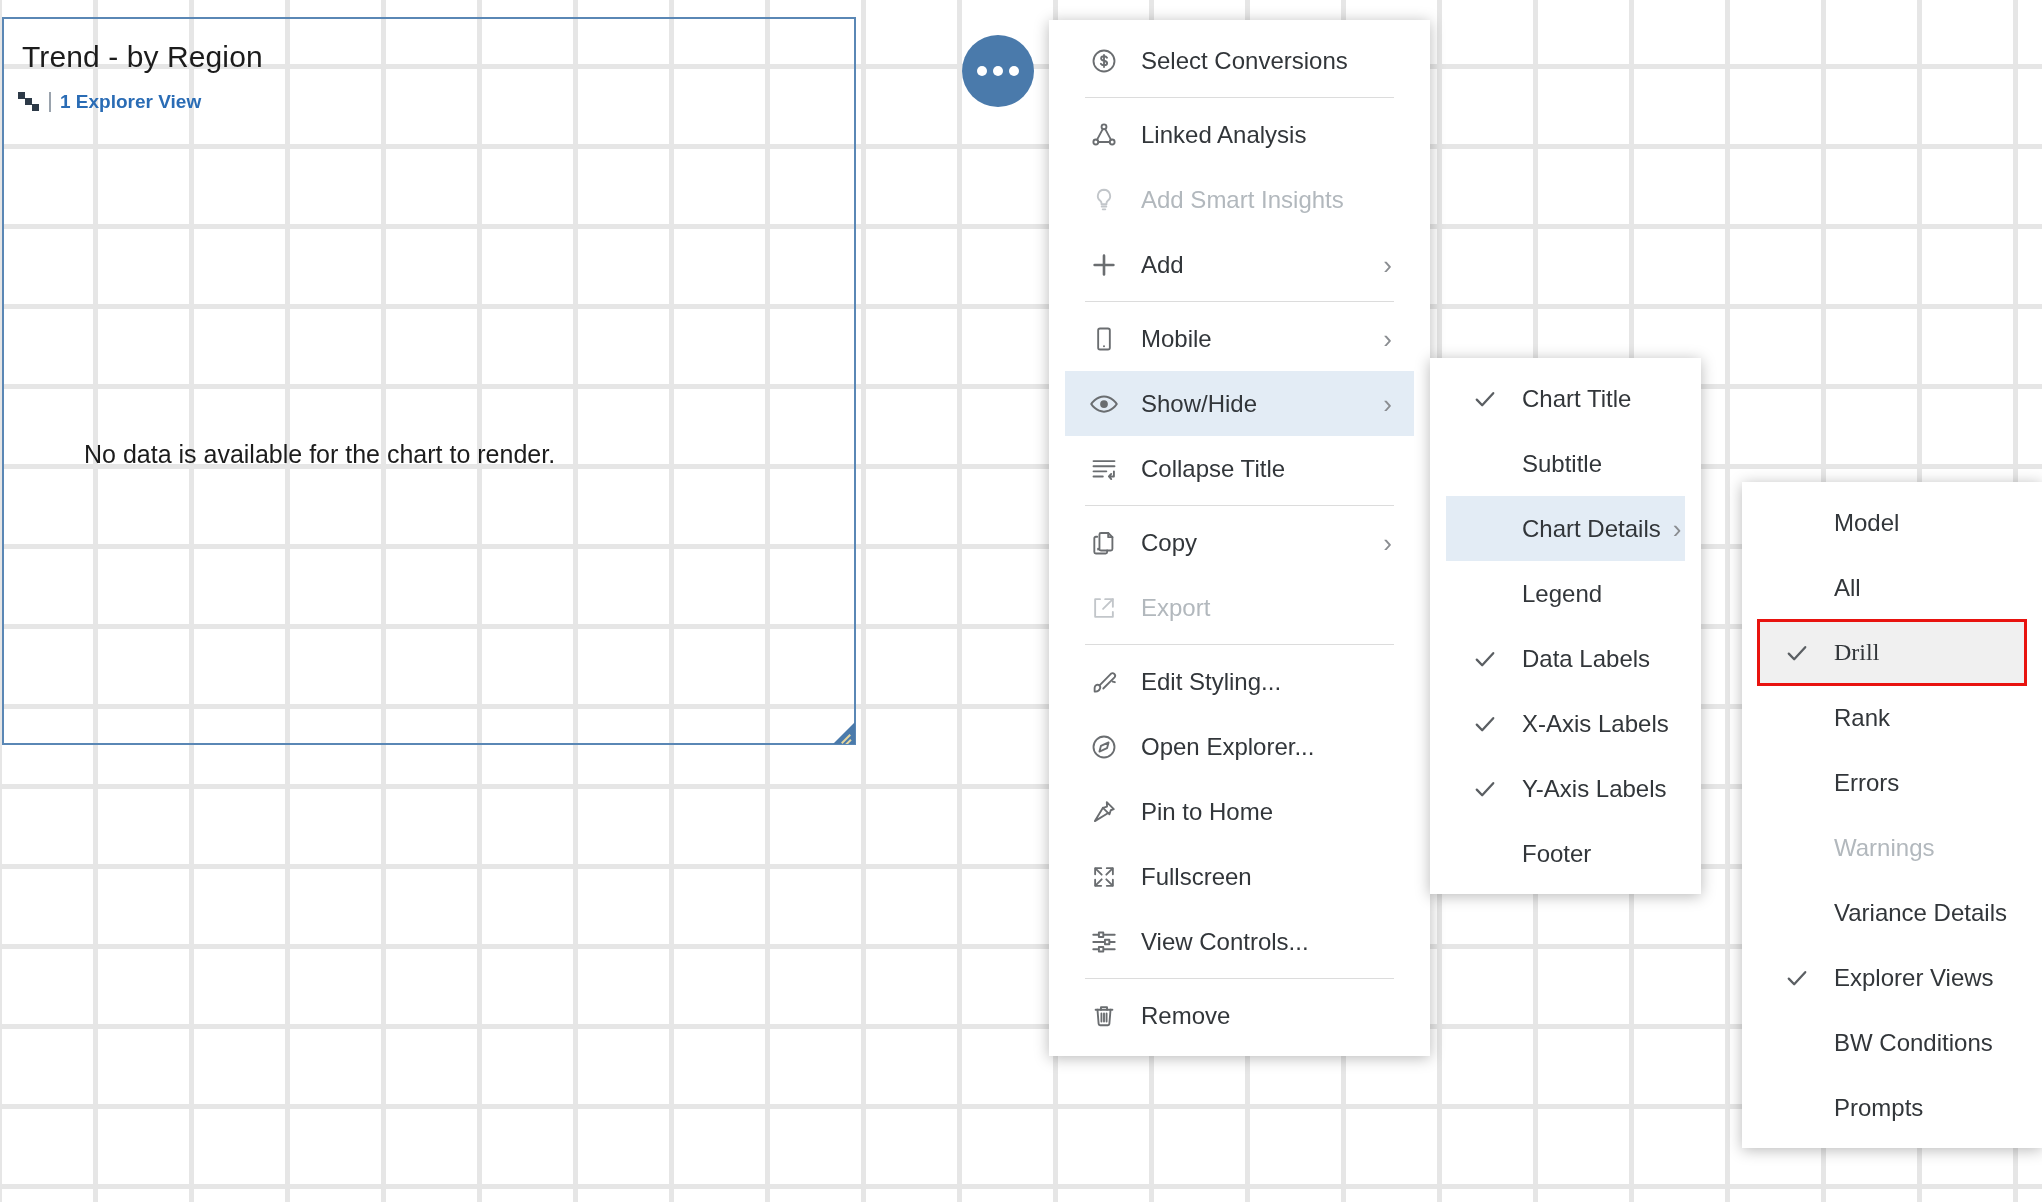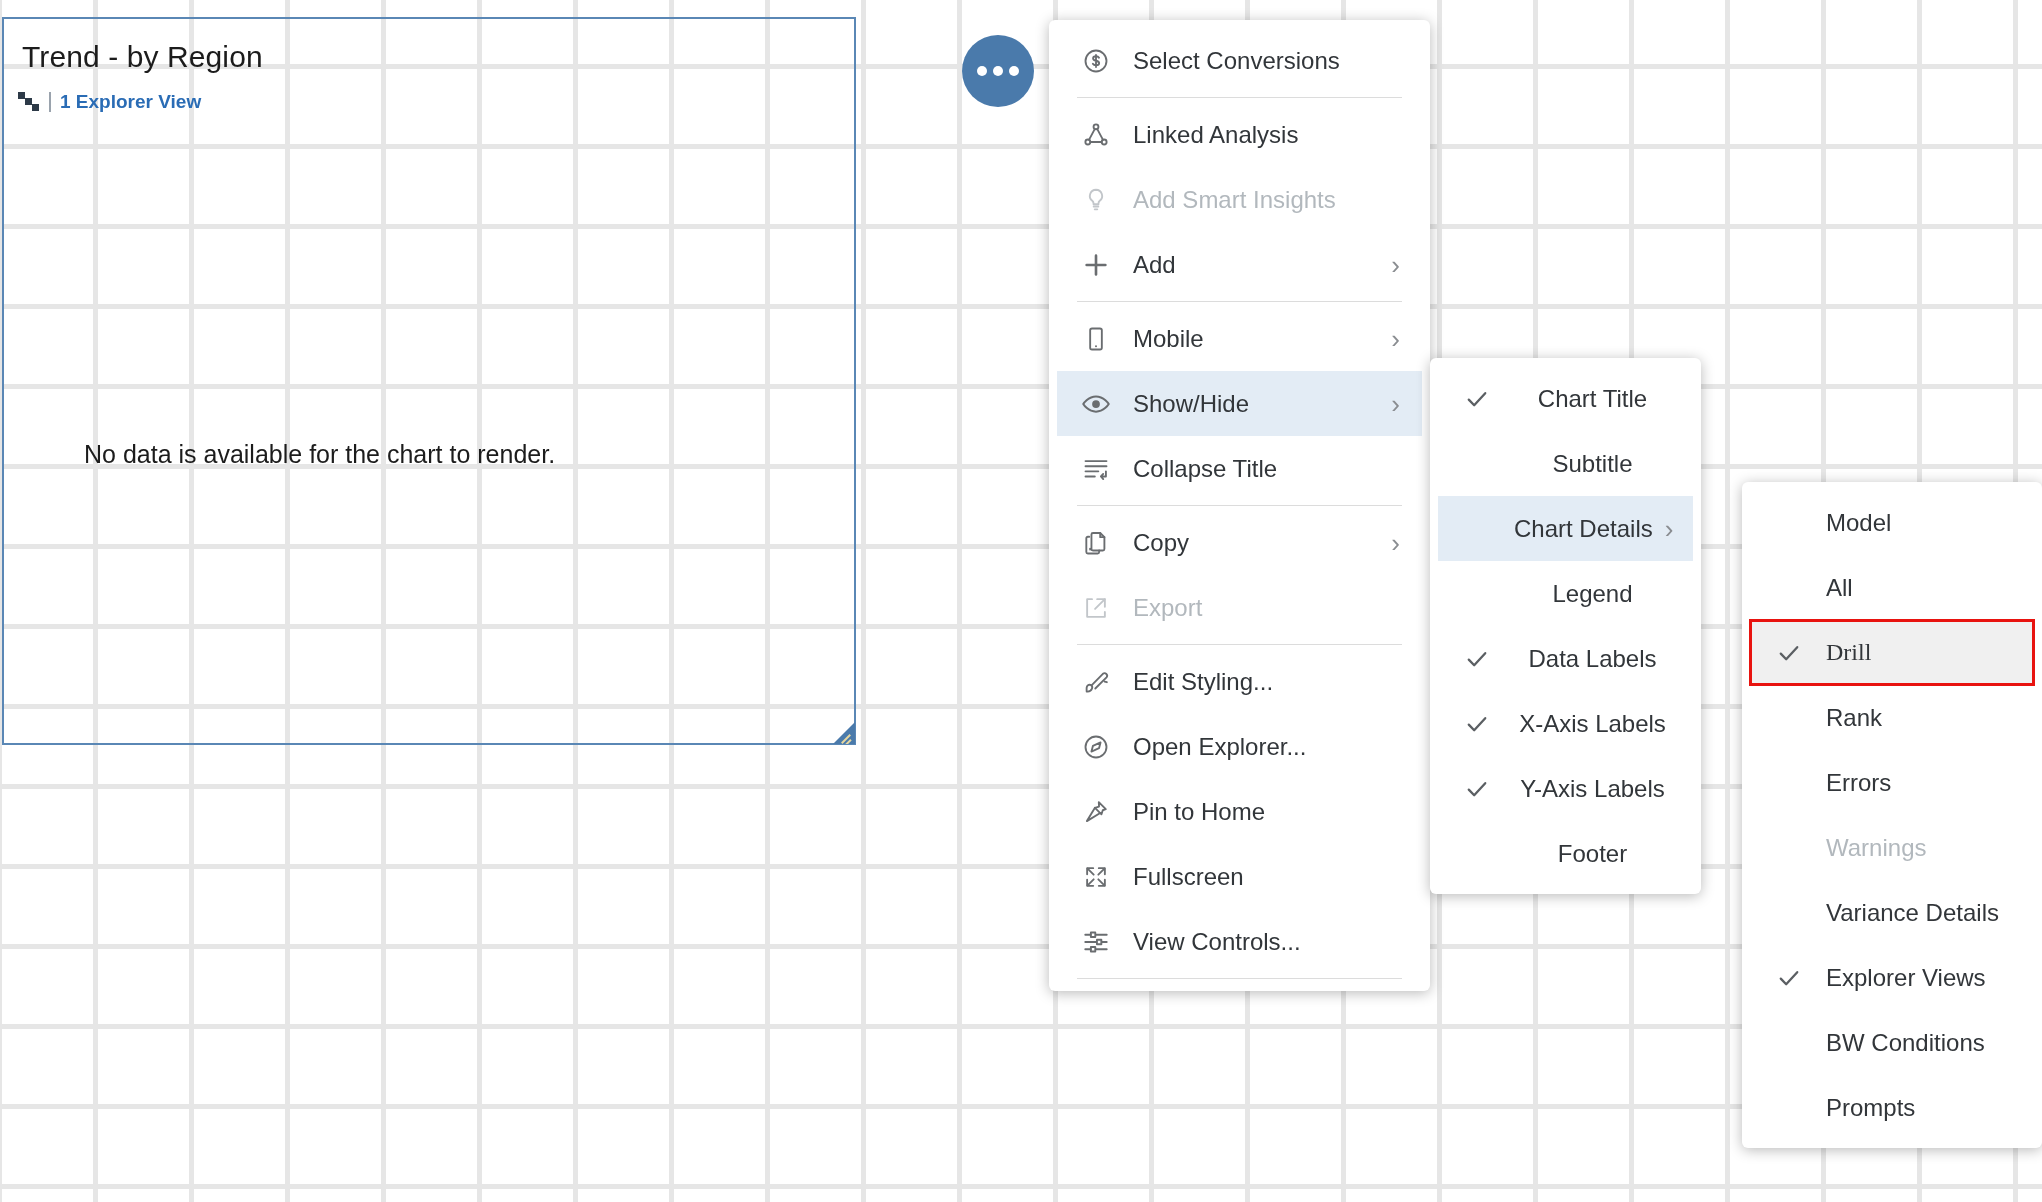--- a/index.html
+++ b/index.html
@@ -149,39 +149,38 @@
     height: 10px;
     border-radius: 50%;
     background: #ffffff;
     display: block;
   }
 
   
   .menu {
     position: absolute;
     background: #ffffff;
-    border-radius: 6px;
+    border-radius: 0;
     box-shadow: 0 2px 14px rgba(0,0,0,0.28);
-    padding: 8px 8px;
+    padding: 8px 16px;
     box-sizing: border-box;
   }
 
   #main-menu {
     left: 1049px;
     top: 20px;
     width: 381px;
     z-index: 10;
   }
 
   #showhide-menu {
     left: 1430px;
     top: 358px;
     width: 271px;
     z-index: 11;
-    text-align: center;
   }
 
   #details-menu {
     left: 1742px;
     top: 482px;
     width: 300px;
     z-index: 12;
   }
 
   .menu-item {
@@ -419,20 +418,31 @@
           <svg viewBox="0 0 24 24" width="28" height="28">
             <path d="M2.8 5.8h4.6M12 5.8h9.2M2.8 12h9.2M16.8 12h4.4M2.8 18.2h4.6M12 18.2h9.2" stroke="currentColor" fill="none" stroke-width="1.6" stroke-linecap="round" stroke-linejoin="round"></path>
             <rect x="7.6" y="3.9" width="3.8" height="3.8" stroke="currentColor" fill="none" stroke-width="1.6" stroke-linecap="round" stroke-linejoin="round"></rect>
             <rect x="12.8" y="10.1" width="3.8" height="3.8" stroke="currentColor" fill="none" stroke-width="1.6" stroke-linecap="round" stroke-linejoin="round"></rect>
             <rect x="7.6" y="16.3" width="3.8" height="3.8" stroke="currentColor" fill="none" stroke-width="1.6" stroke-linecap="round" stroke-linejoin="round"></rect>
           </svg>
         </span>
         <span class="mi-label">View Controls...</span>
       </div>
       <div class="menu-sep"></div>
+      <div class="menu-item">
+        <span class="mi-icon">
+          <svg viewBox="0 0 24 24" width="28" height="28">
+            <path d="M4.8 6.6h14.4" stroke="currentColor" fill="none" stroke-width="1.6" stroke-linecap="round" stroke-linejoin="round"></path>
+            <path d="M9.4 6.6V4.4h5.2v2.2" stroke="currentColor" fill="none" stroke-width="1.6" stroke-linecap="round" stroke-linejoin="round"></path>
+            <path d="M6.4 6.6l1 12.2a1.2 1.2 0 0 0 1.2 1.1h6.8a1.2 1.2 0 0 0 1.2-1.1l1-12.2" stroke="currentColor" fill="none" stroke-width="1.6" stroke-linecap="round" stroke-linejoin="round"></path>
+            <path d="M9.8 9.8v7M12 9.8v7M14.2 9.8v7" stroke="currentColor" fill="none" stroke-width="1.6" stroke-linecap="round" stroke-linejoin="round"></path>
+          </svg>
+        </span>
+        <span class="mi-label">Remove</span>
+      </div>
     </div>
 
   <div class="menu" id="showhide-menu">
       <div class="menu-item">
         <span class="check-col">
           <svg viewBox="0 0 24 24" width="26" height="26">
             <path d="M4.4 12.6 9.4 17.8 19.6 6.6" stroke="currentColor" fill="none" stroke-width="2.1" stroke-linecap="round" stroke-linejoin="round"></path>
           </svg>
         </span>
         <span class="mi-label">Chart Title</span>

